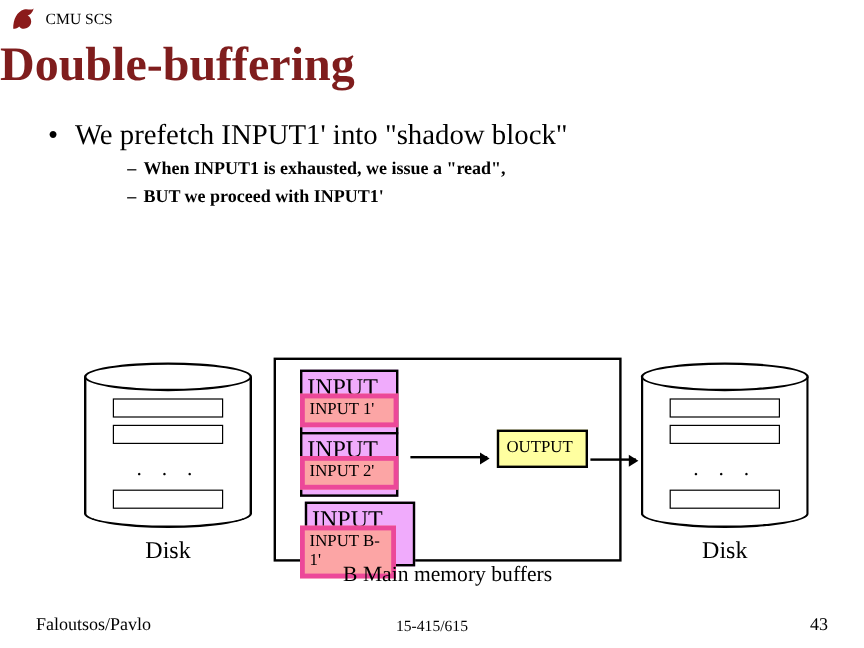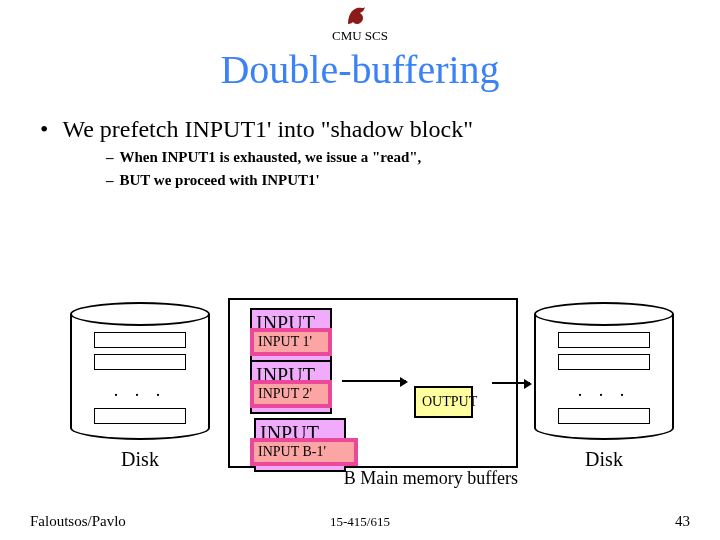--- a/index.html
+++ b/index.html
@@ -11,32 +11,32 @@
     font-family: "Times New Roman", Times, serif;
     color: #000;
     position: relative;
     overflow: hidden;
   }
   .header {
     display: flex;
     align-items: center;
     padding: 4px 8px 0 8px;
     font-size: 13px;
-    flex-direction: column;
   }
   .logo {
     width: 24px;
     height: 24px;
     margin-right: 6px;
   }
   .title {
-    text-align: center;
+    text-align: left;
     font-size: 40px;
-    color: #3b82f6;
+    color: #7f1d1d;
     margin-top: 2px;
+    font-weight: bold;
   }
   .content {
     padding: 20px 40px 0 40px;
     font-size: 24px;
     line-height: 1.35;
   }
   .bullet {
     display: flex;
   }
   .bullet .dot {
@@ -149,21 +149,21 @@
     top: -5px;
     border-left: 8px solid #000;
     border-top: 5px solid transparent;
     border-bottom: 5px solid transparent;
   }
   .mem-caption {
     position: absolute;
     left: 228px;
     top: 168px;
     width: 290px;
-    text-align: right;
+    text-align: center;
     font-size: 18px;
   }
   .footer-left {
     position: absolute;
     left: 30px;
     bottom: 10px;
     font-size: 15px;
   }
   .footer-mid {
     position: absolute;
@@ -230,23 +230,23 @@
   </div>
 
   <div class="membox">
     <div class="buf" style="left:20px; top:8px; width:82px;">INPUT 1</div>
     <div class="buf2" style="left:20px; top:28px; width:82px;">INPUT 1'</div>
 
     <div class="buf" style="left:20px; top:60px; width:82px;">INPUT 2</div>
     <div class="buf2" style="left:20px; top:80px; width:82px;">INPUT 2'</div>
 
     <div class="buf" style="left:24px; top:118px; width:92px;">INPUT B-1</div>
-    <div class="buf2" style="left:20px; top:138px; width:108px;">INPUT B-1'</div>
-
-    <div class="out" style="left:184px; top:86px; width:59px;">OUTPUT</div>
+    <div class="buf2" style="left:20px; top:138px; width:80px;">INPUT B-1'</div>
+
+    <div class="out" style="left:184px; top:58px; width:76px;">OUTPUT</div>
 
     <div class="arrow" style="left:112px; top:80px; width:64px;"></div>
   </div>
 
   <div class="arrow" style="left:492px; top:82px; width:38px;"></div>
 
   <div class="mem-caption">B Main memory buffers</div>
 </div>
 
 <div class="footer-left">Faloutsos/Pavlo</div>

